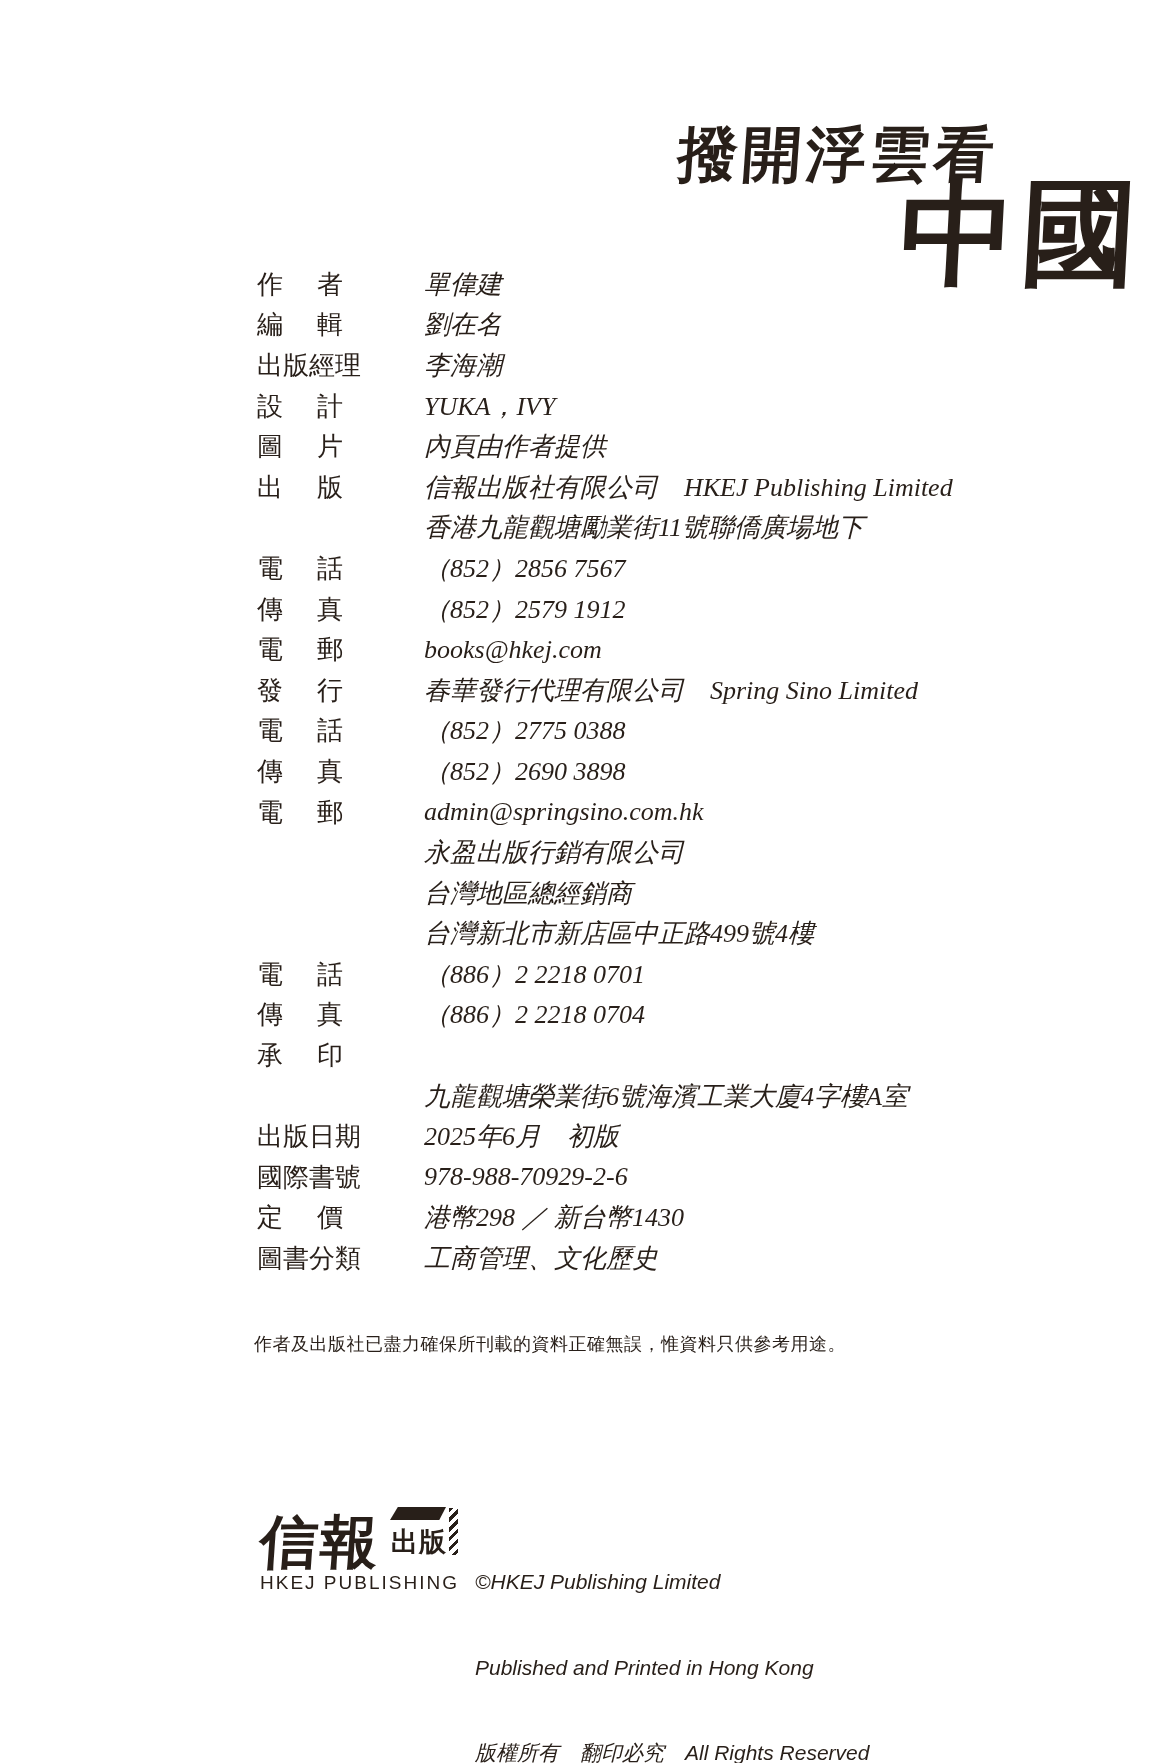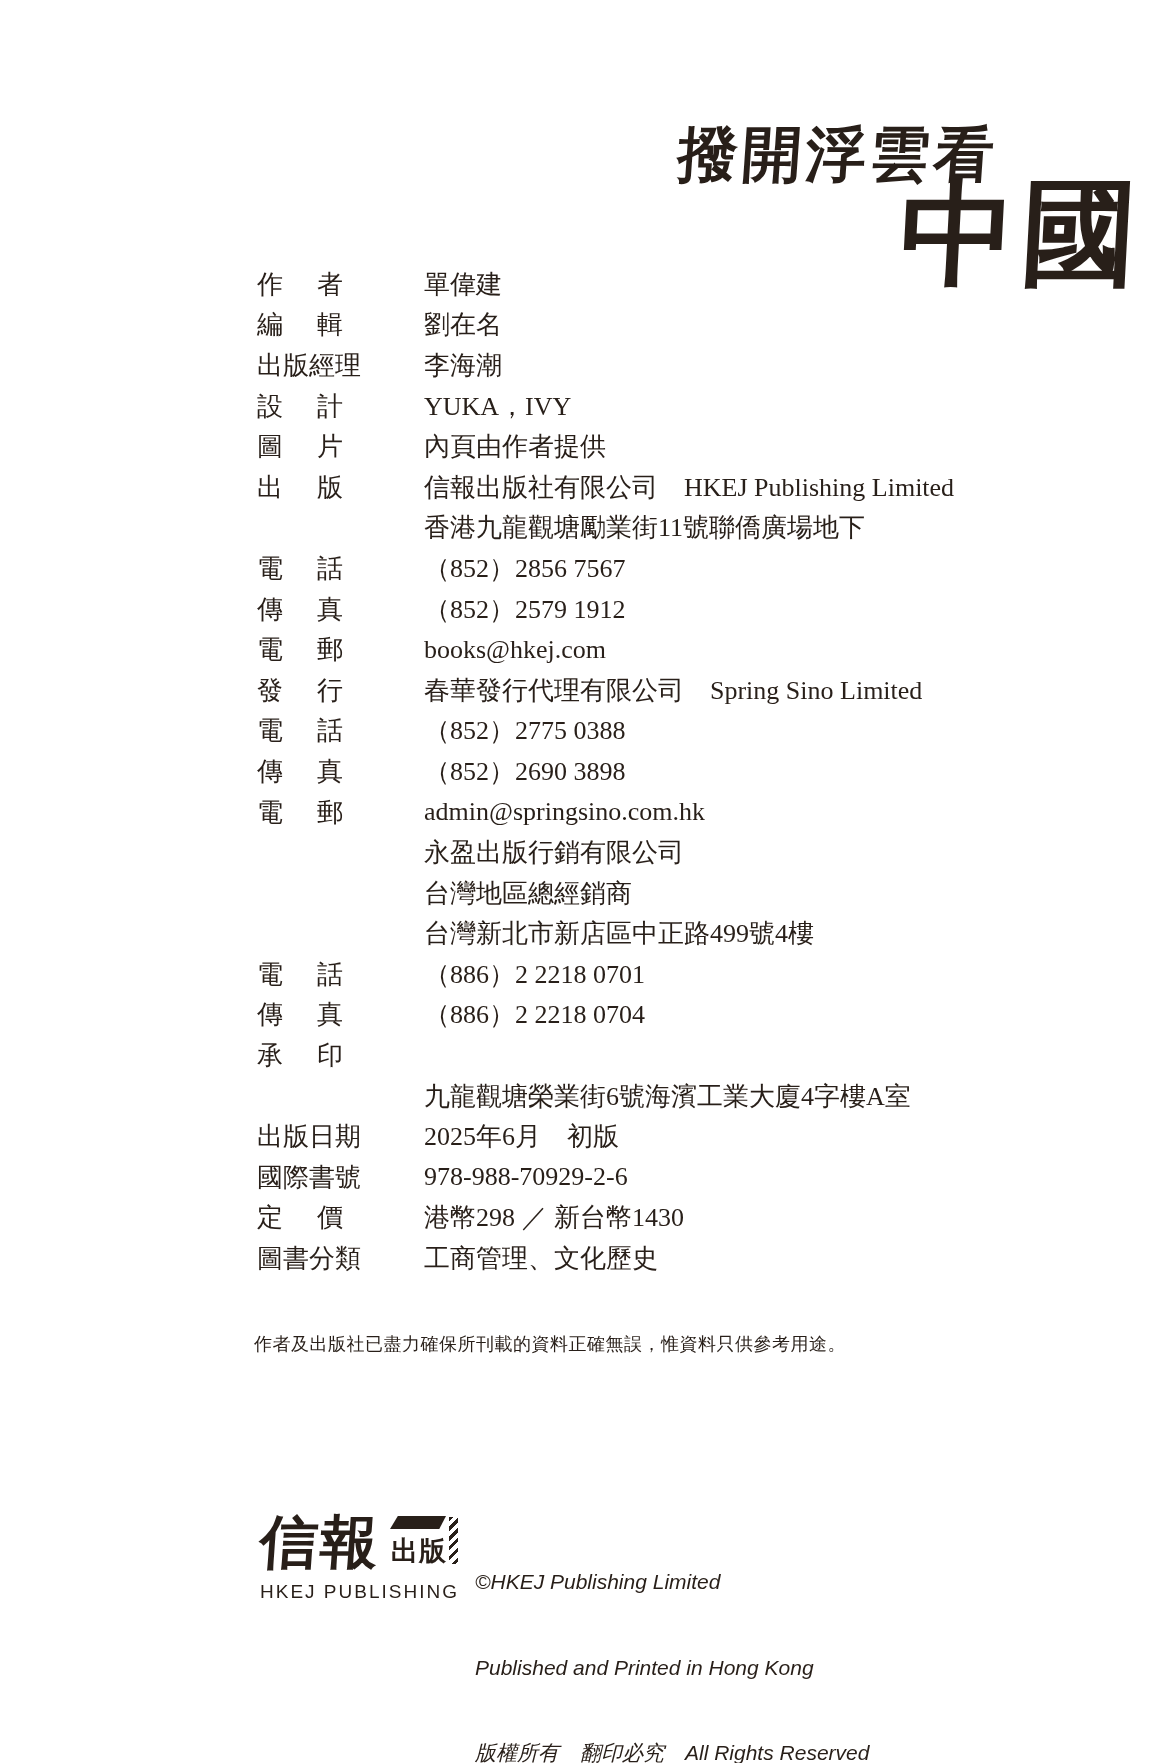--- a/index.html
+++ b/index.html
@@ -47,20 +47,21 @@
   .row-label{
     width:104px;
     flex-shrink:0;
     display:flex;
     justify-content:space-between;
     box-sizing:border-box;
   }
   .row-value{
     margin-left:63px;
     white-space:pre;
+    font-style:italic;
   }
   
   .disclaimer{
     position:absolute;
     left:254px; top:1332px;
     font-size:18px;
     letter-spacing:0.5px;
     white-space:nowrap;
     font-family:Liberation Serif, serif;
   }
@@ -79,21 +80,21 @@
     font-weight:900;
     letter-spacing:2px;
     line-height:1;
     transform:skewX(-4deg);
   }
   .logo-box{
     position:relative;
     width:56px;
     height:48px;
     margin-left:10px;
-    margin-bottom:8px;
+    margin-bottom:17px;
     display:inline-block;
   }
   .logo-flap{
     position:absolute;
     top:0; left:0;
     width:100%; height:13px;
     background:#281f19;
     clip-path:polygon(14% 0, 100% 0, 88% 100%, 0 100%);
   }
   .logo-box-label{
@@ -105,21 +106,20 @@
     letter-spacing:1px;
     white-space:nowrap;
   }
   .logo-stripes{
     position:absolute;
     right:-12px; top:1px;
     width:9px; height:47px;
     background:repeating-linear-gradient(135deg,#281f19 0 3px,#ffffff 3px 7px);
   }
   .logo-subtitle{
-    margin-top:9px;
     width:172px;
     text-align:center;
     font-family:"Liberation Sans","DejaVu Sans",sans-serif;
     font-size:19px;
     letter-spacing:2px;
     font-weight:500;
     white-space:nowrap;
   }
   
   .copyright{

